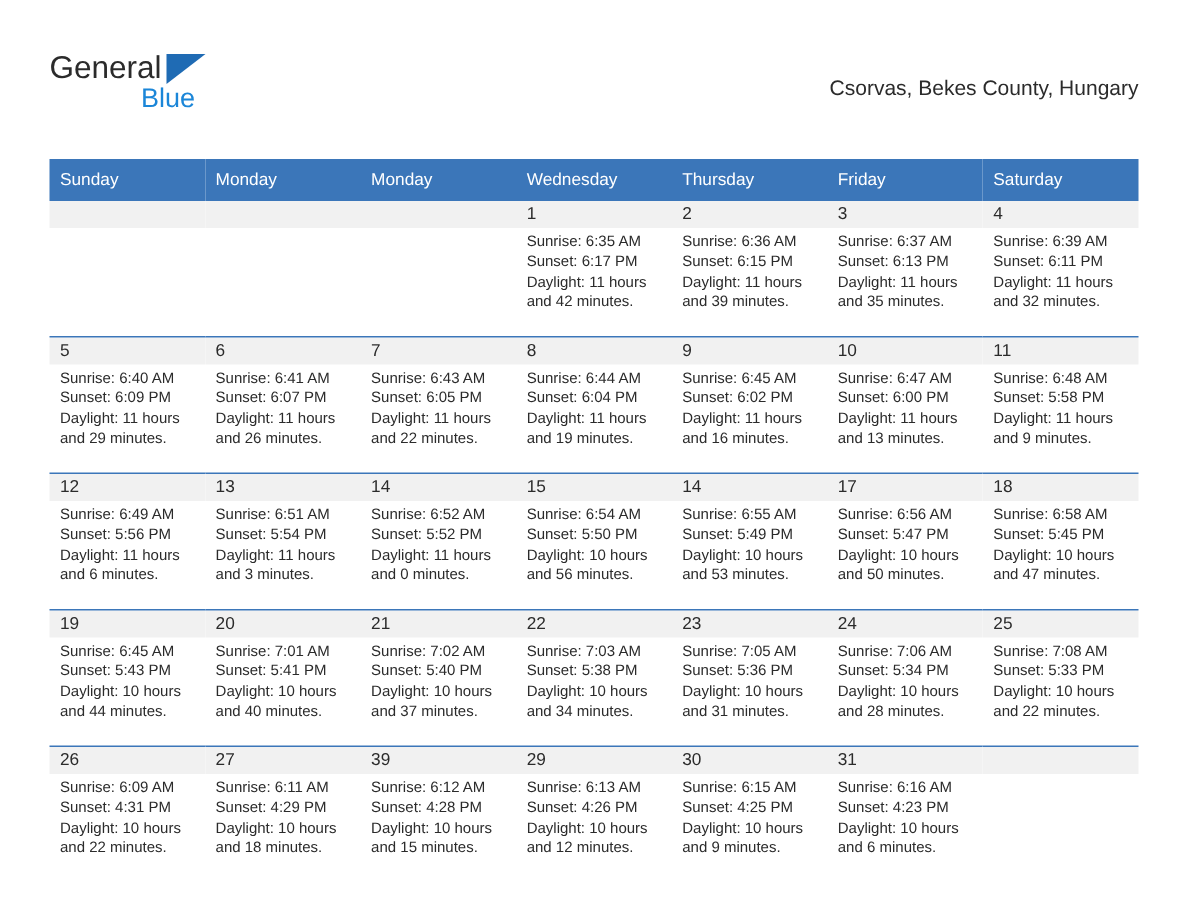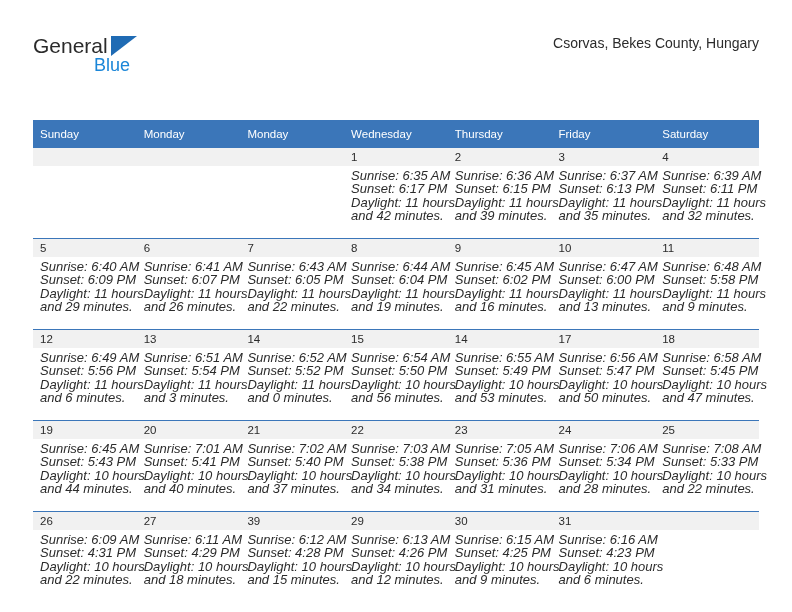--- a/index.html
+++ b/index.html
@@ -73,29 +73,29 @@
     font-size: 26px;
     color: #2b2b2b;
     font-weight: normal;
     line-height: 32px;
     white-space: nowrap;
   }
   .cal-subtitle {
     font-size: 14px;
     color: #2b2b2b;
     line-height: 22px;
-    margin-top: 4px;
+    margin-top: 19px;
     white-space: nowrap;
   }
 
   
   .calendar {
     position: absolute;
     left: 33px;
-    top: 120px;
+    top: 106px;
     width: 726px;
   }
   table.cal-table {
     width: 726px;
     border-collapse: collapse;
     table-layout: fixed;
   }
   table.cal-table th {
     background: #3b76b9;
     color: #ffffff;
@@ -126,24 +126,23 @@
     line-height: 18px;
     padding-left: 7px;
     font-size: 11.5px;
     color: #2b2b2b;
   }
   .date-band.empty {
     color: transparent;
   }
   .cell-body {
     padding: 3px 6px 0 7px;
-    font-size: 13px;
+    font-size: 10px;
     line-height: 13.4px;
     color: #2b2b2b;
-    font-style: italic;
   }
   .cell-body div {
     white-space: nowrap;
   }
 </style>
 </head>
 <body>
 
 <div class="page">
 

